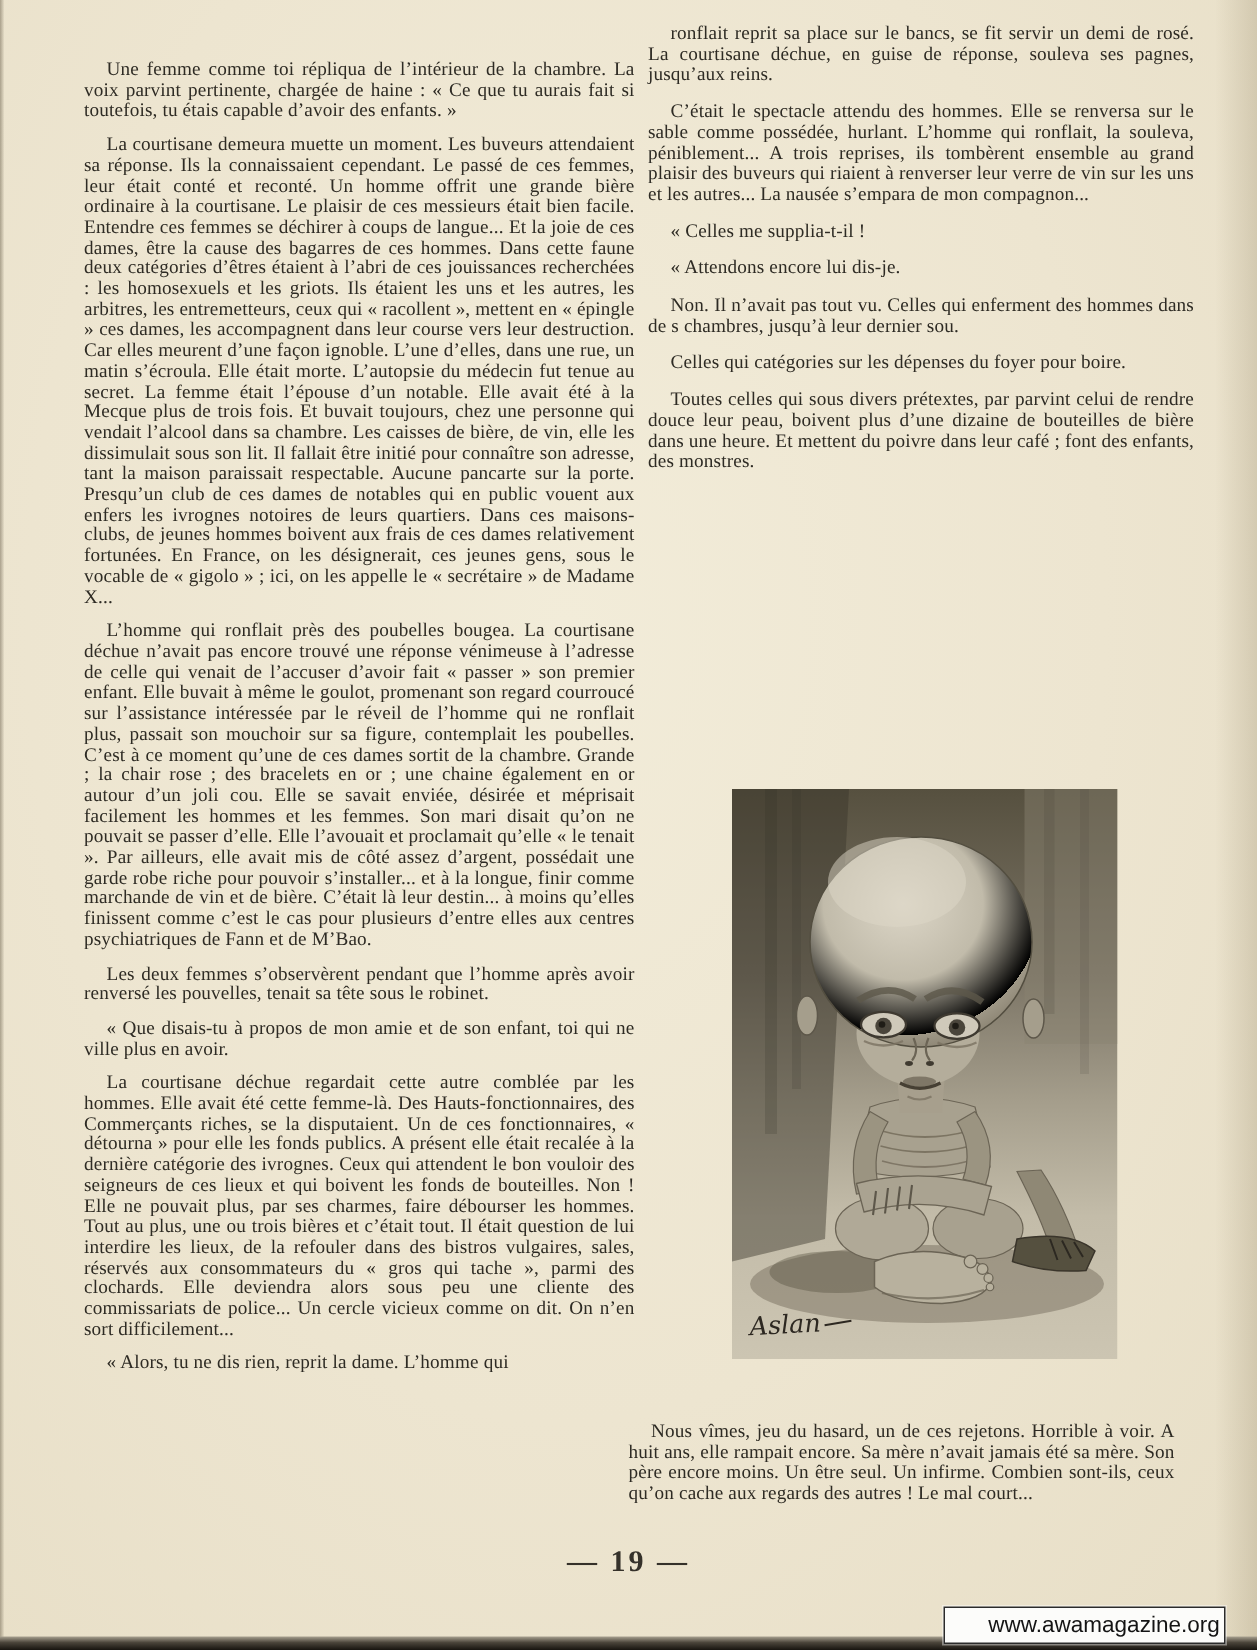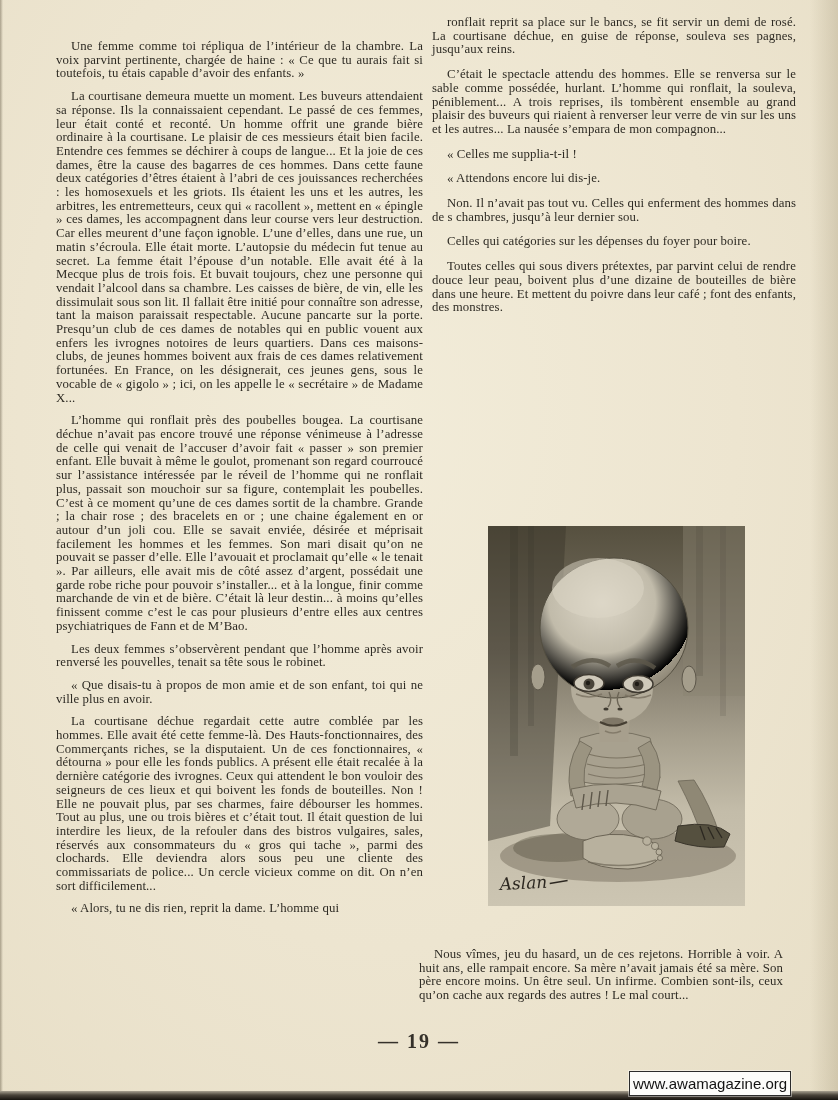--- a/index.html
+++ b/index.html
@@ -35,20 +35,21 @@
   .page-number{
     position:absolute;top:1030px;left:0;right:0;text-align:center;
     font-size:20px;font-weight:bold;letter-spacing:2px;color:#35312a;
   }
   .watermark{
     position:absolute;left:629px;top:1071px;width:160px;height:23px;
     background:#fcfcfa;border:1px solid #2b2b2b;z-index:5;
     display:flex;align-items:center;justify-content:center;
     font-family:"Liberation Sans",sans-serif;font-size:15px;color:#141414;
     box-shadow:0 0 0 1px rgba(255,255,255,.4);
+    padding-left:26px;
   }
 </style>
 </head>
 <body>
 
 <div class="paper">
 
   <div class="col left-col">
     <p>Une femme comme toi répliqua de l’intérieur de la chambre. La voix parvint pertinente, chargée de haine : « Ce que tu aurais fait si toutefois, tu étais capable d’avoir des enfants. »</p>
     <p>La courtisane demeura muette un moment. Les buveurs attendaient sa réponse. Ils la connaissaient cependant. Le passé de ces femmes, leur était conté et reconté. Un homme offrit une grande bière ordinaire à la courtisane. Le plaisir de ces messieurs était bien facile. Entendre ces femmes se déchirer à coups de langue... Et la joie de ces dames, être la cause des bagarres de ces hommes. Dans cette faune deux catégories d’êtres étaient à l’abri de ces jouissances recherchées : les homosexuels et les griots. Ils étaient les uns et les autres, les arbitres, les entremetteurs, ceux qui « racollent », mettent en « épingle » ces dames, les accompagnent dans leur course vers leur destruction. Car elles meurent d’une façon ignoble. L’une d’elles, dans une rue, un matin s’écroula. Elle était morte. L’autopsie du médecin fut tenue au secret. La femme était l’épouse d’un notable. Elle avait été à la Mecque plus de trois fois. Et buvait toujours, chez une personne qui vendait l’alcool dans sa chambre. Les caisses de bière, de vin, elle les dissimulait sous son lit. Il fallait être initié pour connaître son adresse, tant la maison paraissait respectable. Aucune pancarte sur la porte. Presqu’un club de ces dames de notables qui en public vouent aux enfers les ivrognes notoires de leurs quartiers. Dans ces maisons-clubs, de jeunes hommes boivent aux frais de ces dames relativement fortunées. En France, on les désignerait, ces jeunes gens, sous le vocable de « gigolo » ; ici, on les appelle le « secrétaire » de Madame X...</p>

